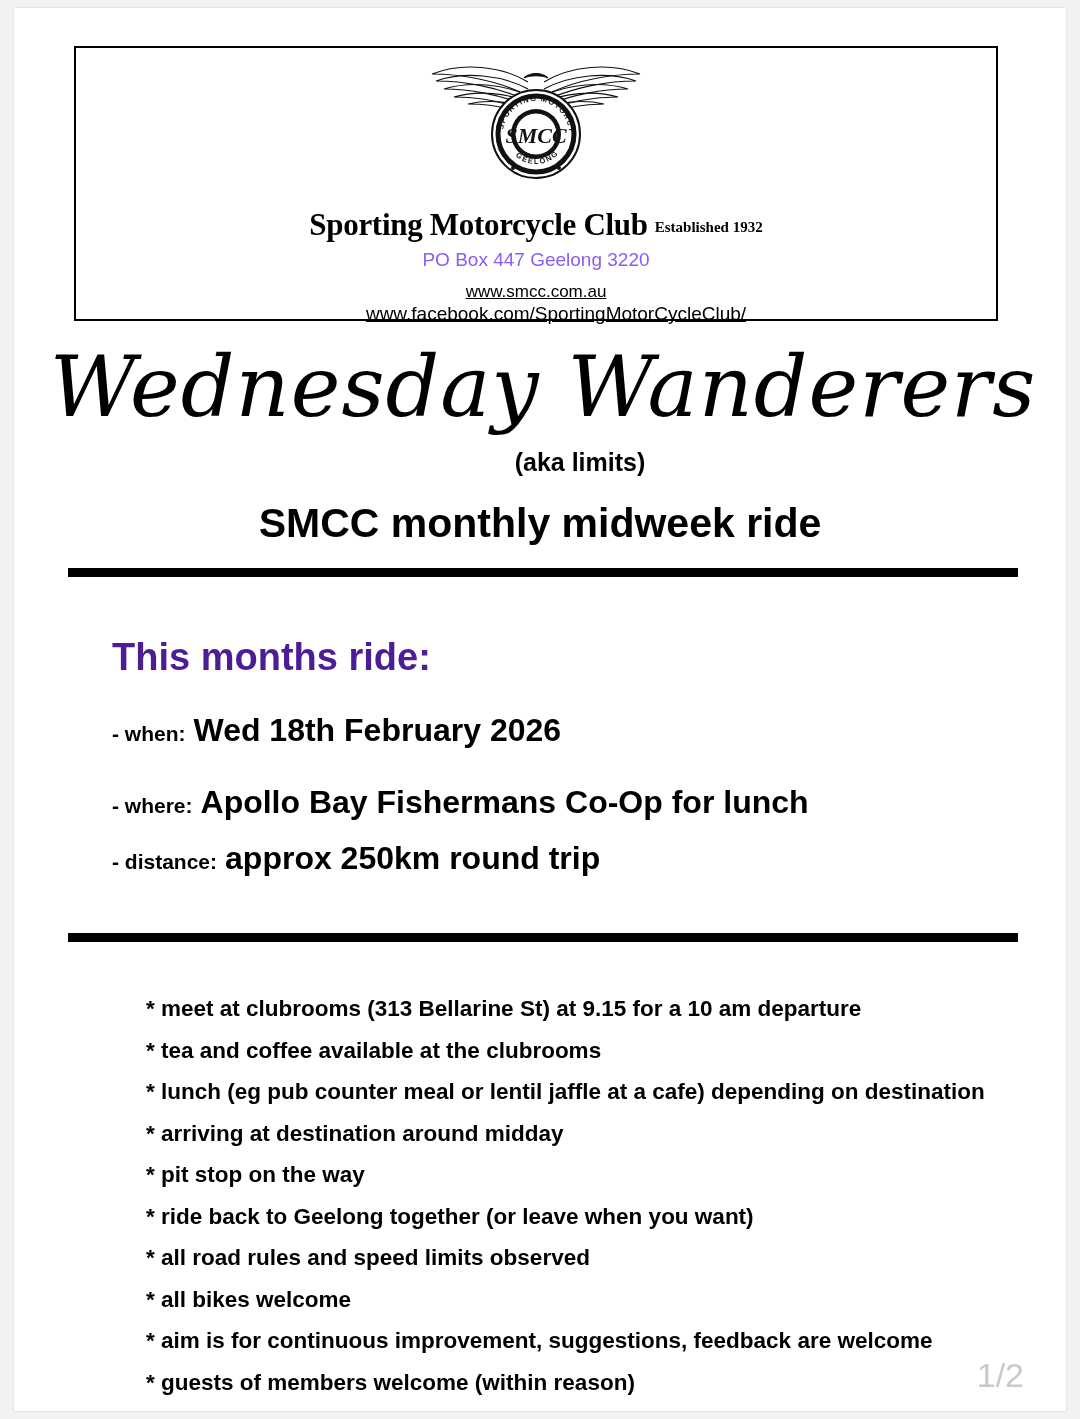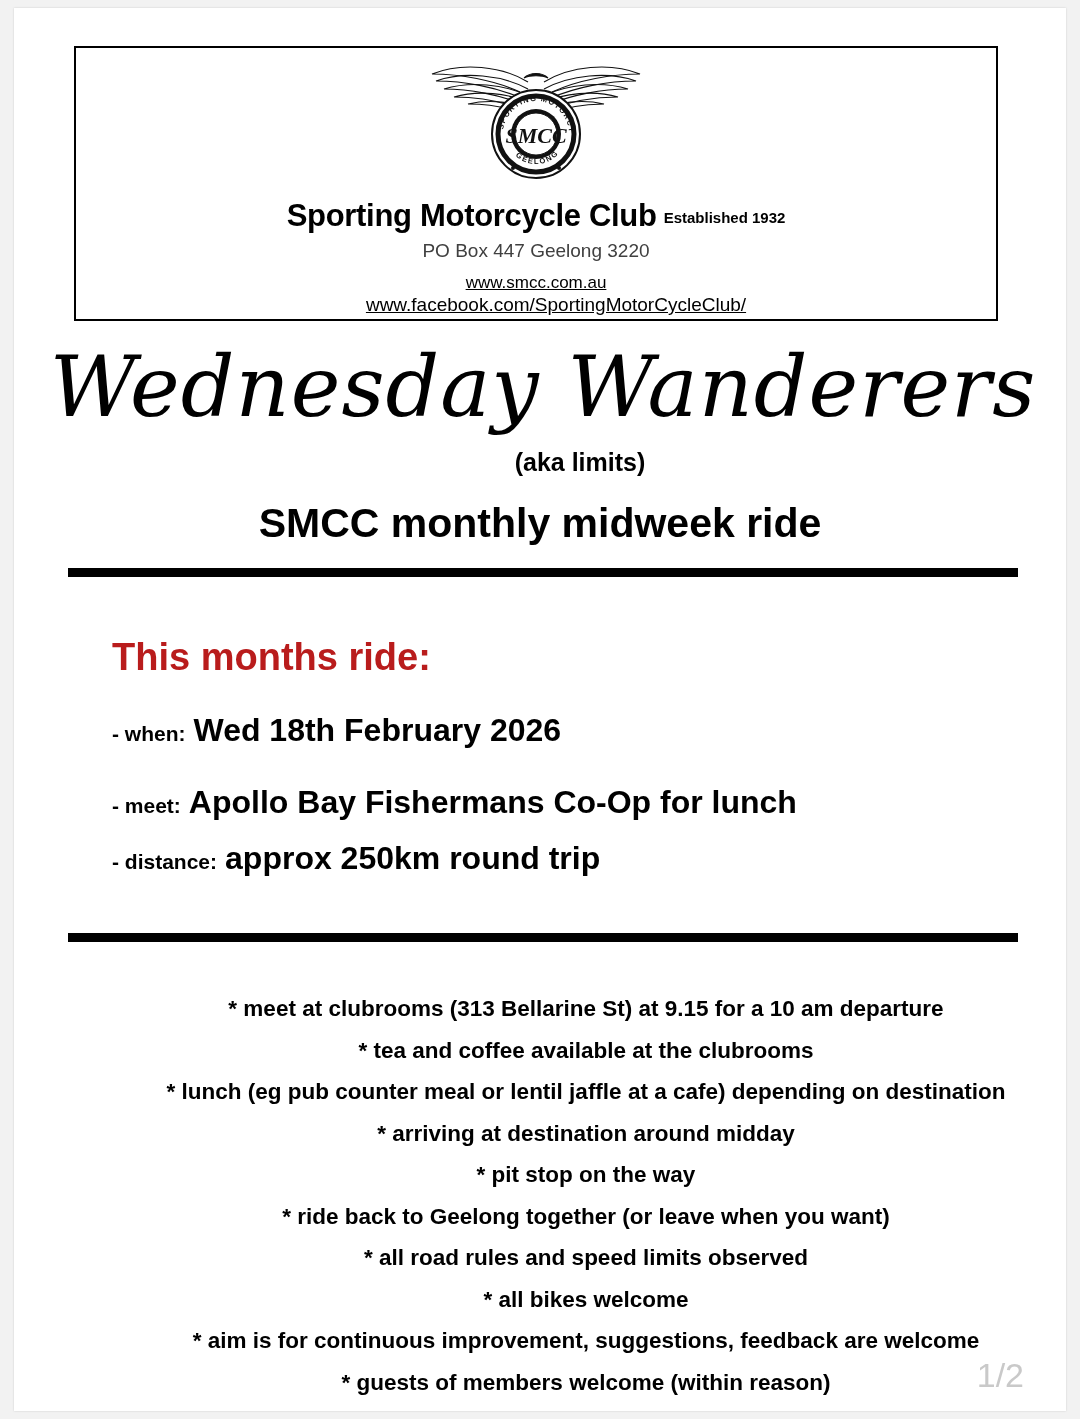--- a/index.html
+++ b/index.html
@@ -37,42 +37,43 @@
   }
   .logo-wrap {
     position: relative;
     width: 240px;
     height: 140px;
     margin: 8px auto 0 auto;
   }
   .logo-svg { display:block; width:240px; height:140px; }
 
   .club-line {
-    margin-top: 4px;
+    margin-top: 13px;
     line-height: 1;
     white-space: nowrap;
+    font-family: Liberation Serif, serif;
   }
   .club-name {
     font-size: 31px;
     font-weight: bold;
     letter-spacing: -0.3px;
     color: #000;
   }
   .club-est {
     font-size: 15px;
     font-weight: bold;
     color: #000;
     margin-left: 7px;
     position: relative;
     top: -3px;
   }
   .club-addr {
     font-size: 19px;
     margin-top: 9px;
-    color: #404040;
+    color: #8b5cf6;
   }
   .club-url {
     font-size: 17px;
     margin-top: 11px;
     color: #000;
     text-decoration: underline;
   }
   .club-url2 {
     font-size: 19px;
     margin-top: 1px;
@@ -128,21 +129,21 @@
   .rule-1 { top: 560px; }
   .rule-2 { top: 925px; }
 
   
   .section-head {
     position: absolute;
     left: 98px;
     top: 628px;
     font-size: 38px;
     font-weight: bold;
-    color: #b91c1c;
+    color: #4c1d95;
   }
   .detail {
     position: absolute;
     left: 98px;
     color: #000;
     white-space: nowrap;
   }
   .detail .lbl {
     font-size: 21px;
     font-weight: bold;
@@ -162,21 +163,20 @@
     left: 132px;
     top: 988px;
     width: 880px;
   }
   .note {
     font-size: 22.5px;
     font-weight: bold;
     color: #000;
     margin-bottom: 15.5px;
     white-space: nowrap;
-    text-align: center;
   }
 
   
   .page-counter {
     position: absolute;
     right: 42px;
     bottom: 16px;
     font-size: 34px;
     color: #c9c9c9;
     font-weight: normal;
@@ -237,21 +237,21 @@
   <div class="subtitle">SMCC monthly midweek ride</div>
 
   <div class="rule rule-1"></div>
 
   <div class="section-head">This months ride:</div>
 
   <div class="detail d-when">
     <span class="lbl">- when:</span><span class="val">Wed 18th February 2026</span>
   </div>
   <div class="detail d-where">
-    <span class="lbl">- meet:</span><span class="val">Apollo Bay Fishermans Co-Op for lunch</span>
+    <span class="lbl">- where:</span><span class="val">Apollo Bay Fishermans Co-Op for lunch</span>
   </div>
   <div class="detail d-dist">
     <span class="lbl">- distance:</span><span class="val">approx 250km round trip</span>
   </div>
 
   <div class="rule rule-2"></div>
 
   <div class="notes">
     <div class="note">* meet at clubrooms (313 Bellarine St) at 9.15 for a 10 am departure</div>
     <div class="note">* tea and coffee available at the clubrooms</div>

